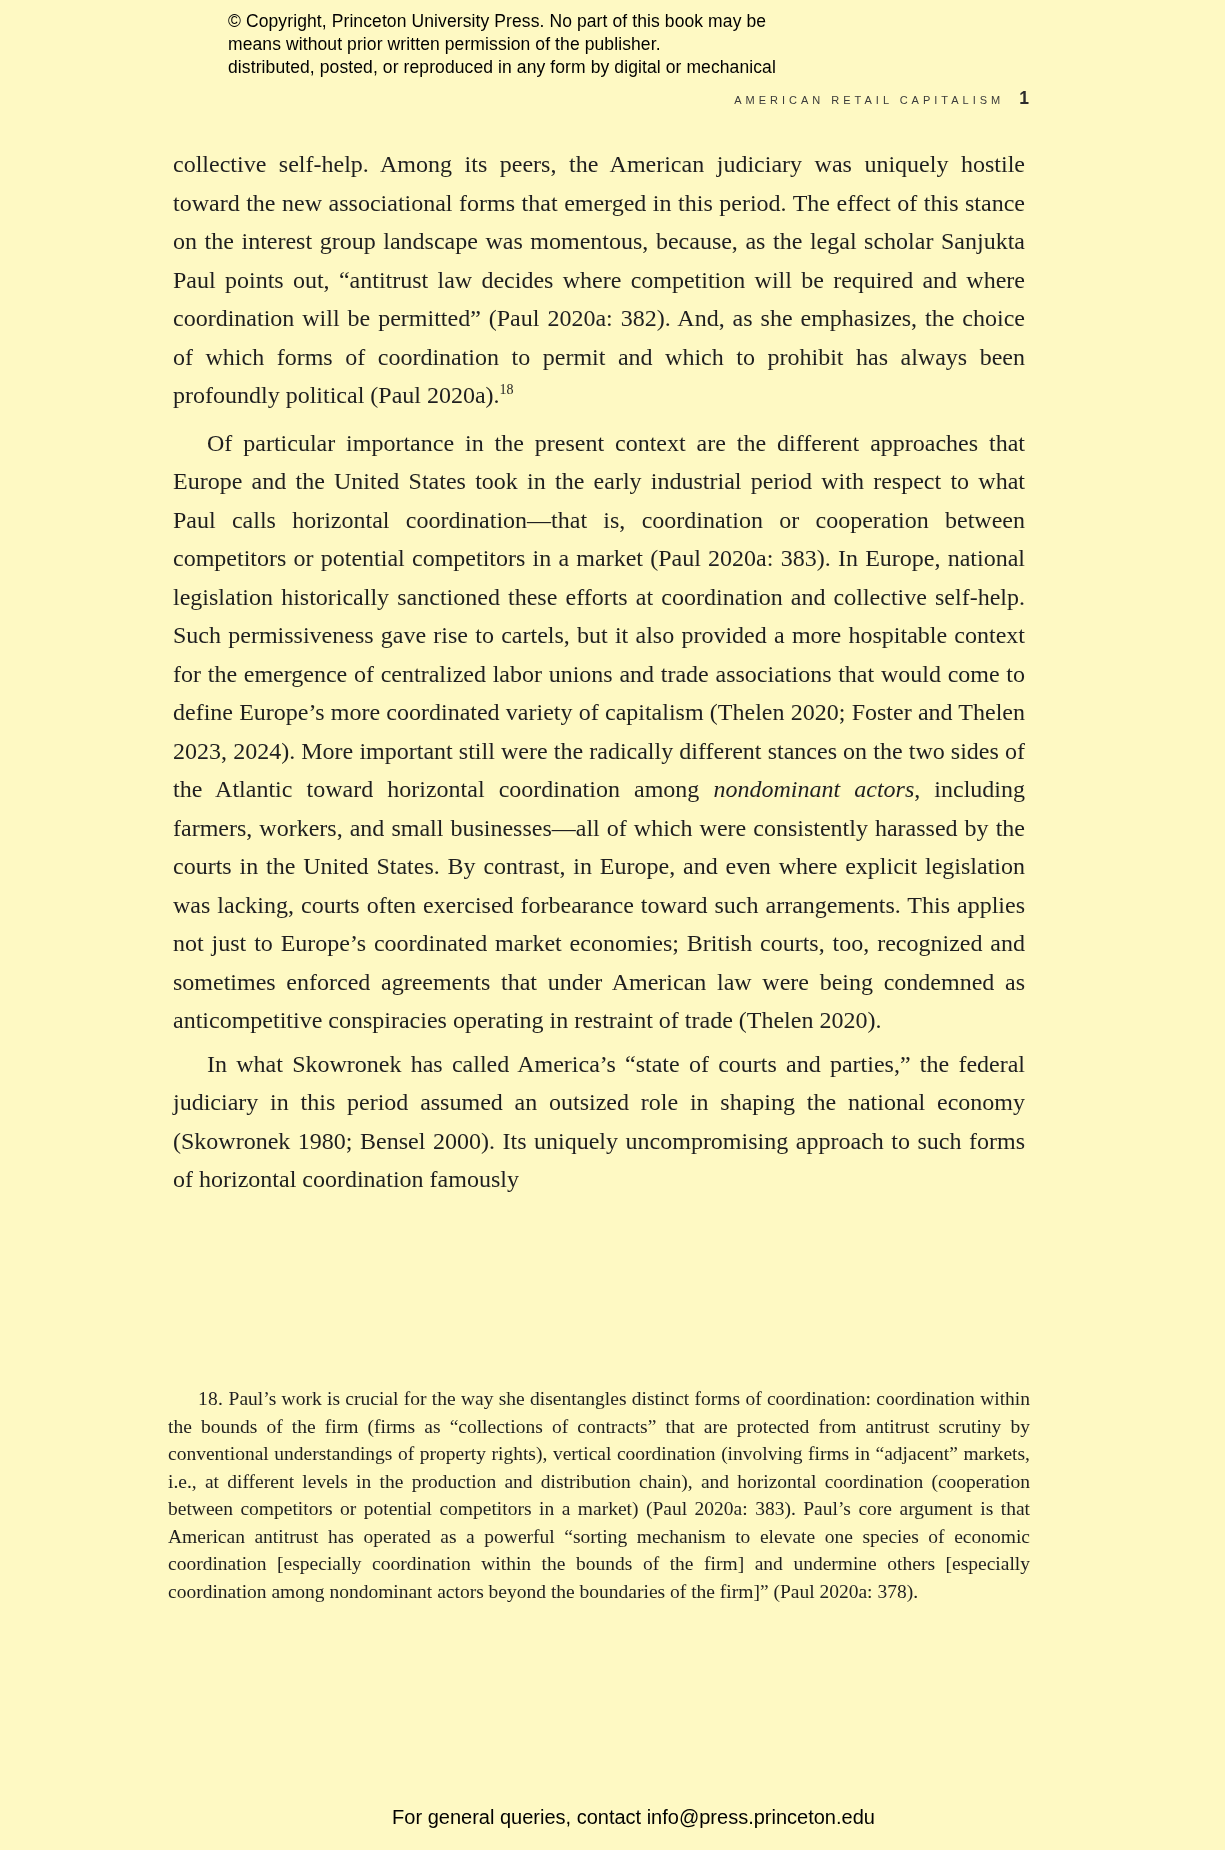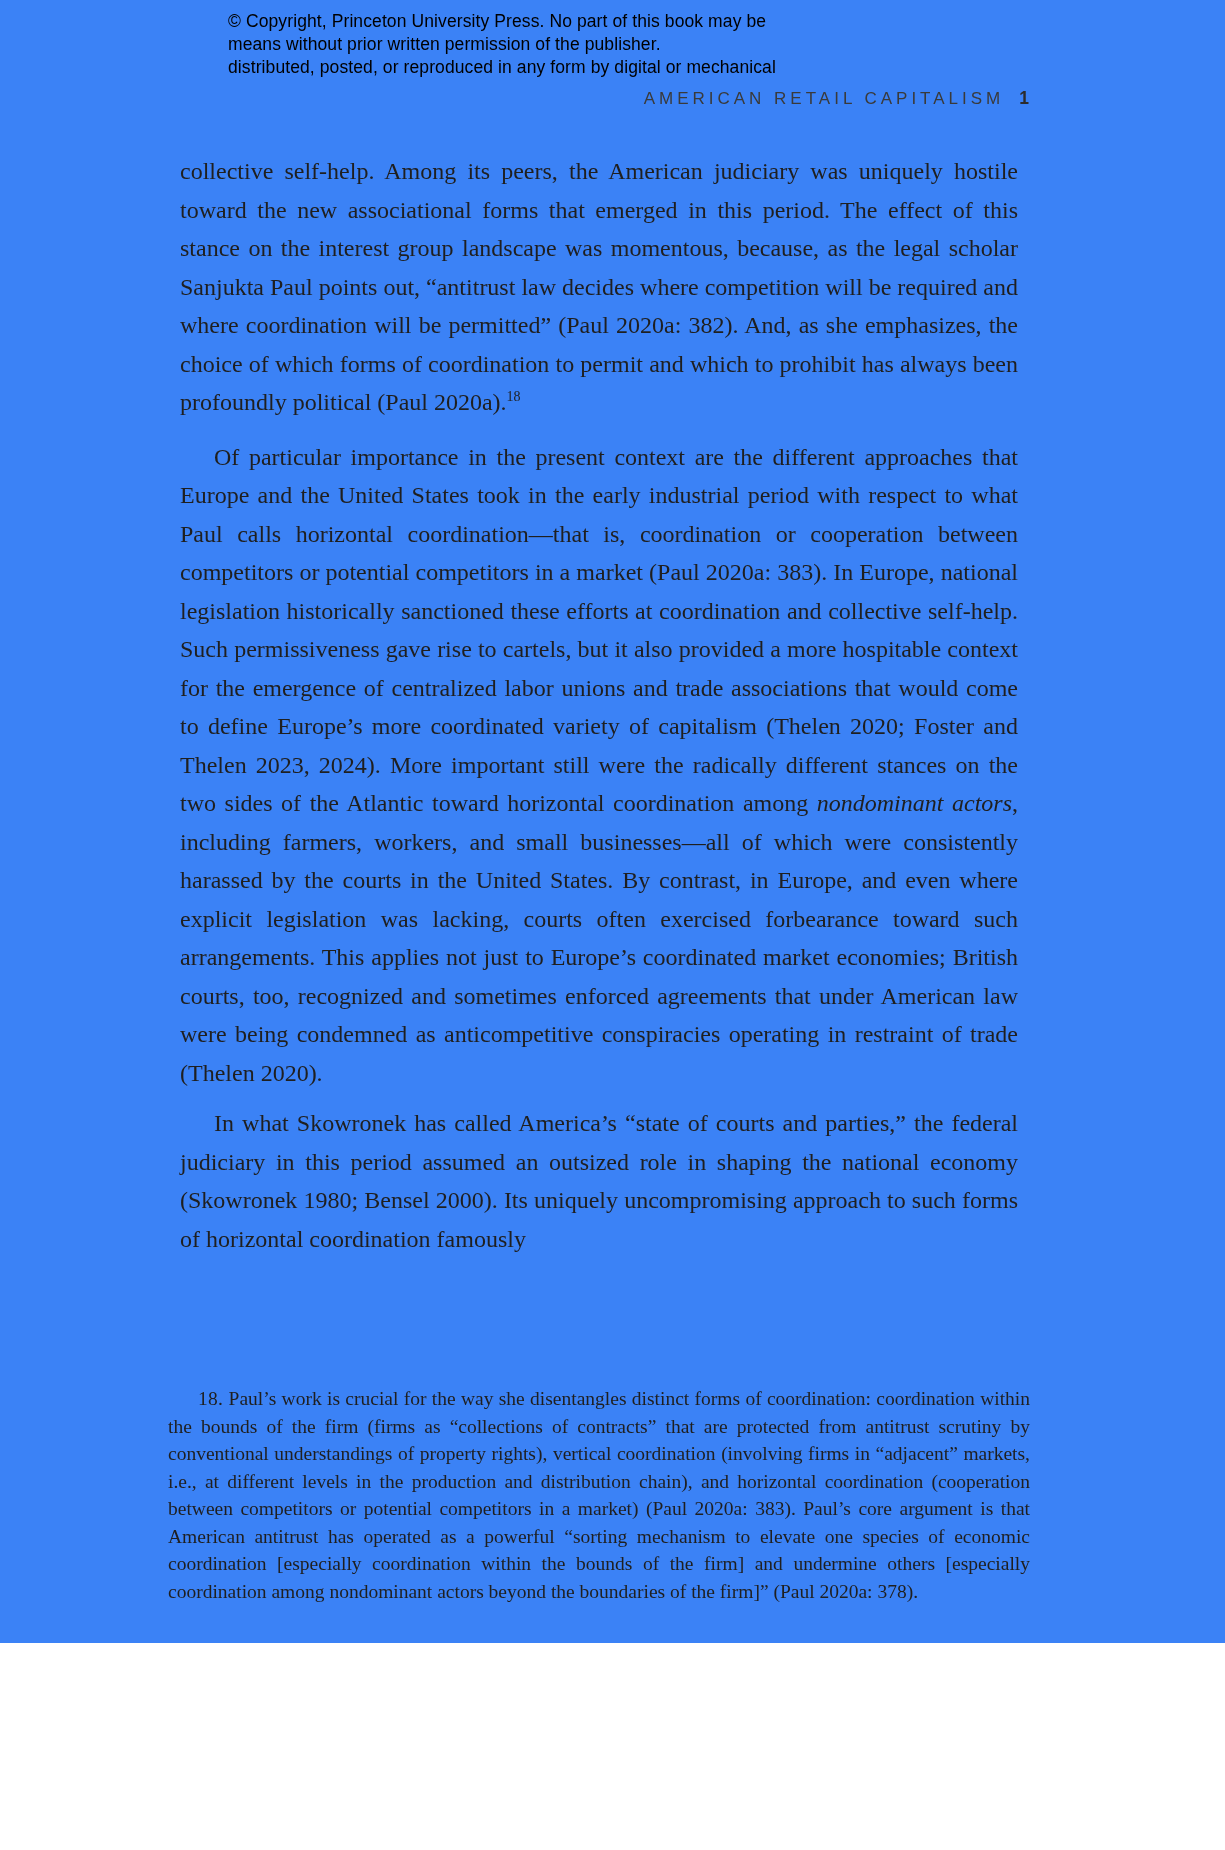--- a/index.html
+++ b/index.html
@@ -1,20 +1,20 @@
 <!DOCTYPE html>
 <html><head>
 <meta charset="utf-8">
 <style>
   html, body { margin: 0; padding: 0; background: #ffffff; }
   .page {
     position: relative;
     width: 1225px;
-    height: 1643px;
-    background: #3b82f6;
+    height: 1850px;
+    background: #fef9c3;
     overflow: hidden;
   }
 
   
   .copyright {
     position: absolute;
     left: 228px;
     top: 10px;
     font-family: "Liberation Sans", sans-serif;
     font-size: 17.5px;
@@ -29,21 +29,21 @@
   .running-header {
     position: absolute;
     left: 168px;
     top: 88px;
     width: 862px;
     text-align: right;
     font-family: "Liberation Sans", sans-serif;
     white-space: nowrap;
   }
   .rh-title {
-    font-size: 17px;
+    font-size: 11px;
     letter-spacing: 4px;
     color: #3a3a3a;
     margin-left: 12px;
   }
   .rh-page {
     font-size: 17.5px;
     font-weight: bold;
     letter-spacing: 1px;
     color: #2c2c2c;
     margin-left: 15px;
@@ -54,21 +54,21 @@
     position: absolute;
     left: 168px;
     top: 140px;
     width: 862px;
     font-family: "Liberation Serif", serif;
     font-size: 24px;
     line-height: 38.5px;
     color: #1f1f1f;
     text-align: justify;
   }
-  .body-text p { margin: 12px; }
+  .body-text p { margin: 5px; }
   .body-text p.indent { text-indent: 34px; }
   .body-text em { font-style: italic; }
   .body-text sup {
     font-size: 14px;
     vertical-align: baseline;
     position: relative;
     top: -9px;
   }
 
   

